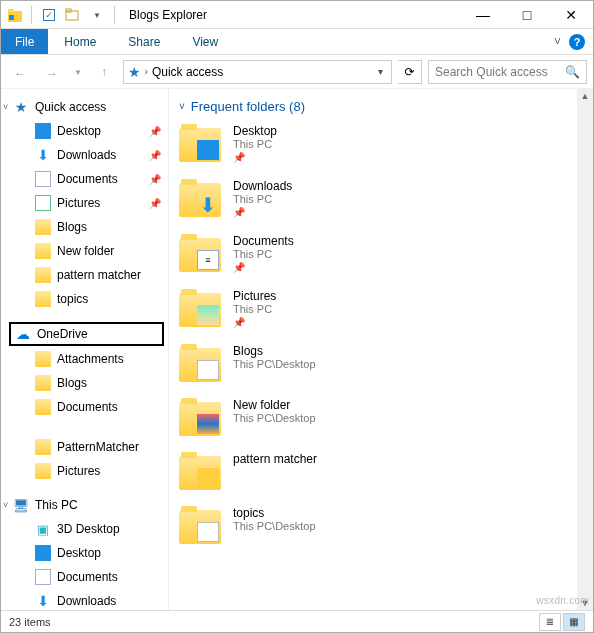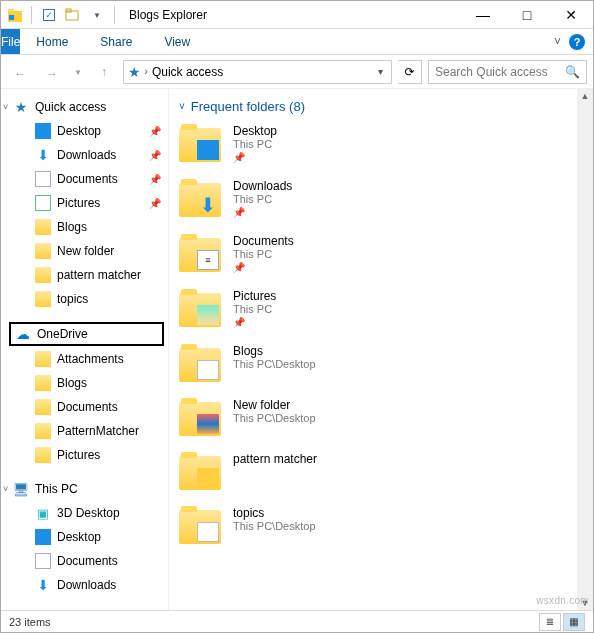--- a/index.html
+++ b/index.html
@@ -9,21 +9,21 @@
   .titlebar { height: 28px; display: flex; align-items: center; border-bottom: 1px solid #ddd; }
   .qat { display: flex; align-items: center; gap: 2px; padding: 0 4px; }
   .qat .qbtn { width: 22px; height: 22px; display: flex; align-items: center; justify-content: center; }
   .titlebar .app-icon { width:16px; height:16px; margin:0 2px;}
   .titlebar .sep { width:1px; height:18px; background:#ccc; margin:0 4px;}
   .title-text { margin-left: 6px; font-size: 12px; }
   .win-controls { margin-left: auto; display: flex; }
   .win-controls div { width: 44px; height: 28px; display: flex; align-items: center; justify-content: center; font-size: 14px; font-family: "Segoe MDL2 Assets","Segoe UI Symbol",sans-serif;}
   
   .ribbon { height: 26px; display: flex; align-items: stretch; border-bottom: 1px solid #ddd; }
-  .file-tab { background: #1979ca; color: #fff; padding: 4px 0; font-size: 12px; display:flex; align-items:center;}
+  .file-tab { background: #1979ca; color: #fff; padding: 4px 14px; font-size: 12px; display:flex; align-items:center;}
   .ribbon .tab { padding: 4px 16px; font-size: 12px; display:flex; align-items:center; color:#0c4a6e;}
   .ribbon .right { margin-left: auto; display:flex; align-items:center; gap:8px; padding-right:8px;}
   .help-icon { width:16px; height:16px; border-radius:50%; background:#0078d7; color:#fff; font-size:11px; display:flex; align-items:center; justify-content:center; font-weight:bold;}
   
   .navbar { height: 34px; display: flex; align-items: center; gap: 6px; padding: 4px 6px; border-bottom: 1px solid #eee;}
   .nav-btn { width:26px; height:26px; display:flex; align-items:center; justify-content:center; color:#999;}
   .addrbar { flex: 1; height: 24px; border: 1px solid #ccc; display: flex; align-items: center; padding: 0 4px; gap:4px; }
   .addrbar .dd { margin-left:auto; color:#555; font-size:10px; padding:0 4px;}
   .refresh { width:24px; height:24px; border:1px solid #ccc; border-left:none; display:flex; align-items:center; justify-content:center; font-size:12px;}
   .searchbar { width: 159px; height:24px; border:1px solid #ccc; display:flex; align-items:center; padding:0 6px; color:#777; }
@@ -204,21 +204,21 @@
     <span>Attachments</span>
   </div>
   <div class="tree-item" style="padding-left:34px;">
     <span class="icon16 folder-y"></span>
     <span>Blogs</span>
   </div>
   <div class="tree-item" style="padding-left:34px;">
     <span class="icon16 folder-y"></span>
     <span>Documents</span>
   </div>
-  <div class="tree-item" style="padding-left:34px;">
+  <div class="tree-item" style="padding-left:34px;margin-top:16px;">
     <span class="icon16 folder-y"></span>
     <span>PatternMatcher</span>
   </div>
   <div class="tree-item" style="padding-left:34px;">
     <span class="icon16 folder-y"></span>
     <span>Pictures</span>
   </div>
         </div>
 
       <div class="spacer"></div>

